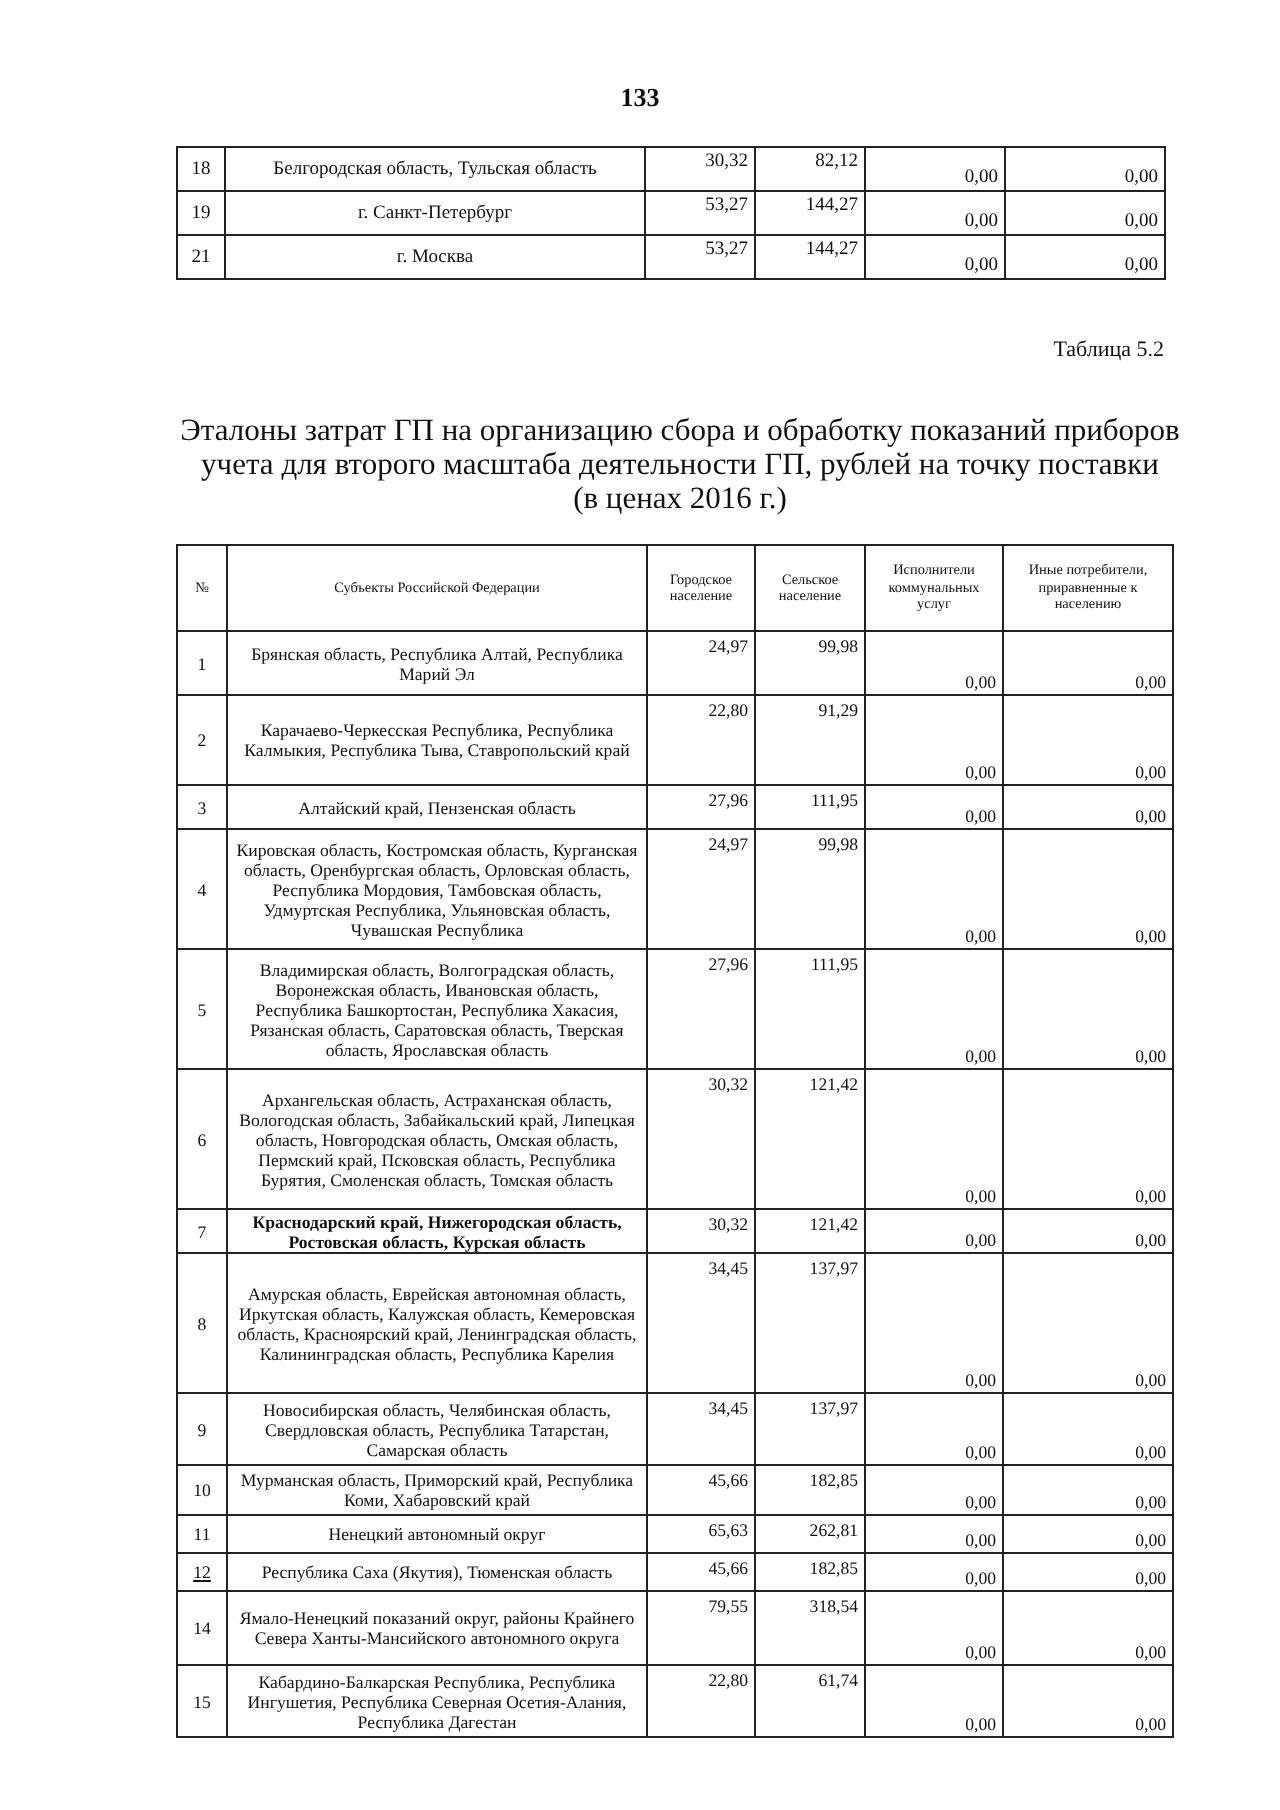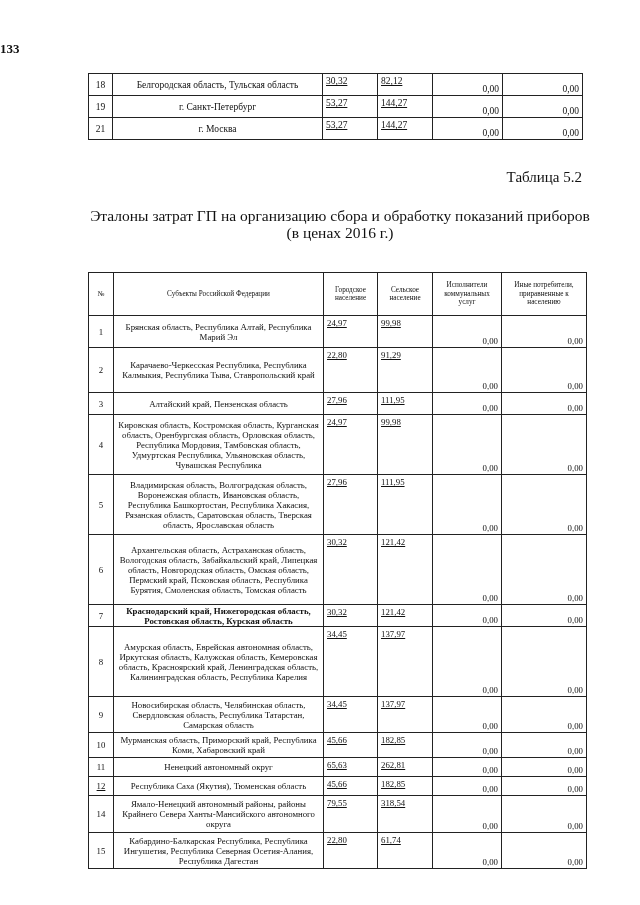--- a/index.html
+++ b/index.html
@@ -1,31 +1,31 @@
 <!DOCTYPE html>
 <html><head>
 <meta charset="utf-8">
 <style>
   html, body { margin: 0; padding: 0; background: #ffffff; }
   body { width: 640px; height: 905px; position: relative; overflow: hidden;
          font-family: "Liberation Serif", "DejaVu Serif", serif; color: #111; }
-  .page-number { position: absolute; top: 41px; left: 0; width: 640px; 
+  .page-number { position: absolute; top: 41px; left: 0; width: 640px; text-align: center;
                  font-size: 13px; font-weight: bold; }
   table { border-collapse: collapse; position: absolute; table-layout: fixed; }
   td, th { border: 1px solid #222; padding: 0 3px; font-weight: normal; line-height: 10px; }
   .t1 { left: 88px; top: 73px; width: 494px; }
   .t1 td { height: 19px; font-size: 9.5px; }
   .t2 { left: 88px; top: 272px; width: 498px; }
   .t2 td { font-size: 8.8px; }
   .t2 th { font-size: 7.2px; line-height: 8.5px; text-align: center; vertical-align: middle; height: 40px; padding: 1px 2px; }
   .c-num { text-align: center; vertical-align: middle; }
   .c-name { text-align: center; vertical-align: middle; }
-  .c-val { text-align: left; vertical-align: top; padding-top: 2px; text-decoration: underline; }
+  .c-val { text-align: right; vertical-align: top; padding-top: 2px; }
   .c-zero { text-align: right; vertical-align: bottom; padding-bottom: 1px; }
-  .table-label { position: absolute; top: 169px; right: 58px; font-size: 15px; }
+  .table-label { position: absolute; top: 169px; right: 58px; font-size: 11px; }
   .title { position: absolute; top: 207px; left: 80px; width: 520px; text-align: center;
            font-size: 15.5px; line-height: 17px; }
 </style>
 </head>
 <body>
 
 <div class="page-number">133</div>
 
 <table class="t1">
   <colgroup>
@@ -61,20 +61,21 @@
         <td class="c-zero">0,00</td>
         <td class="c-zero">0,00</td>
       </tr>
     </tbody>
 </table>
 
 <div class="table-label">Таблица 5.2</div>
 
 <div class="title">
   <div>Эталоны затрат ГП на организацию сбора и обработку показаний приборов</div>
+  <div>учета для второго масштаба деятельности ГП, рублей на точку поставки</div>
   <div>(в ценах 2016 г.)</div>
 </div>
 
 <table class="t2">
   <colgroup>
     <col style="width:25px">
       <col style="width:210px">
       <col style="width:54px">
       <col style="width:55px">
       <col style="width:69px">
@@ -182,21 +183,21 @@
       <tr>
         <td class="c-num" style="height: 16px; text-decoration: underline;">12</td>
         <td class="c-name" style="height: 16px;">Республика Саха (Якутия), Тюменская область</td>
         <td class="c-val" style="height: 16px;">45,66</td>
         <td class="c-val" style="height: 16px;">182,85</td>
         <td class="c-zero" style="height: 16px;">0,00</td>
         <td class="c-zero" style="height: 16px;">0,00</td>
       </tr>
       <tr>
         <td class="c-num" style="height: 34px;">14</td>
-        <td class="c-name" style="height: 34px;">Ямало-Ненецкий автономный районы, районы Крайнего Севера Ханты-Мансийского автономного округа</td>
+        <td class="c-name" style="height: 34px;">Ямало-Ненецкий показаний округ, районы Крайнего Севера Ханты-Мансийского автономного округа</td>
         <td class="c-val" style="height: 34px;">79,55</td>
         <td class="c-val" style="height: 34px;">318,54</td>
         <td class="c-zero" style="height: 34px;">0,00</td>
         <td class="c-zero" style="height: 34px;">0,00</td>
       </tr>
       <tr>
         <td class="c-num" style="height: 33px;">15</td>
         <td class="c-name" style="height: 33px; margin-top: 12px;">Кабардино-Балкарская Республика, Республика Ингушетия, Республика Северная Осетия-Алания, Республика Дагестан</td>
         <td class="c-val" style="height: 33px;">22,80</td>
         <td class="c-val" style="height: 33px;">61,74</td>

